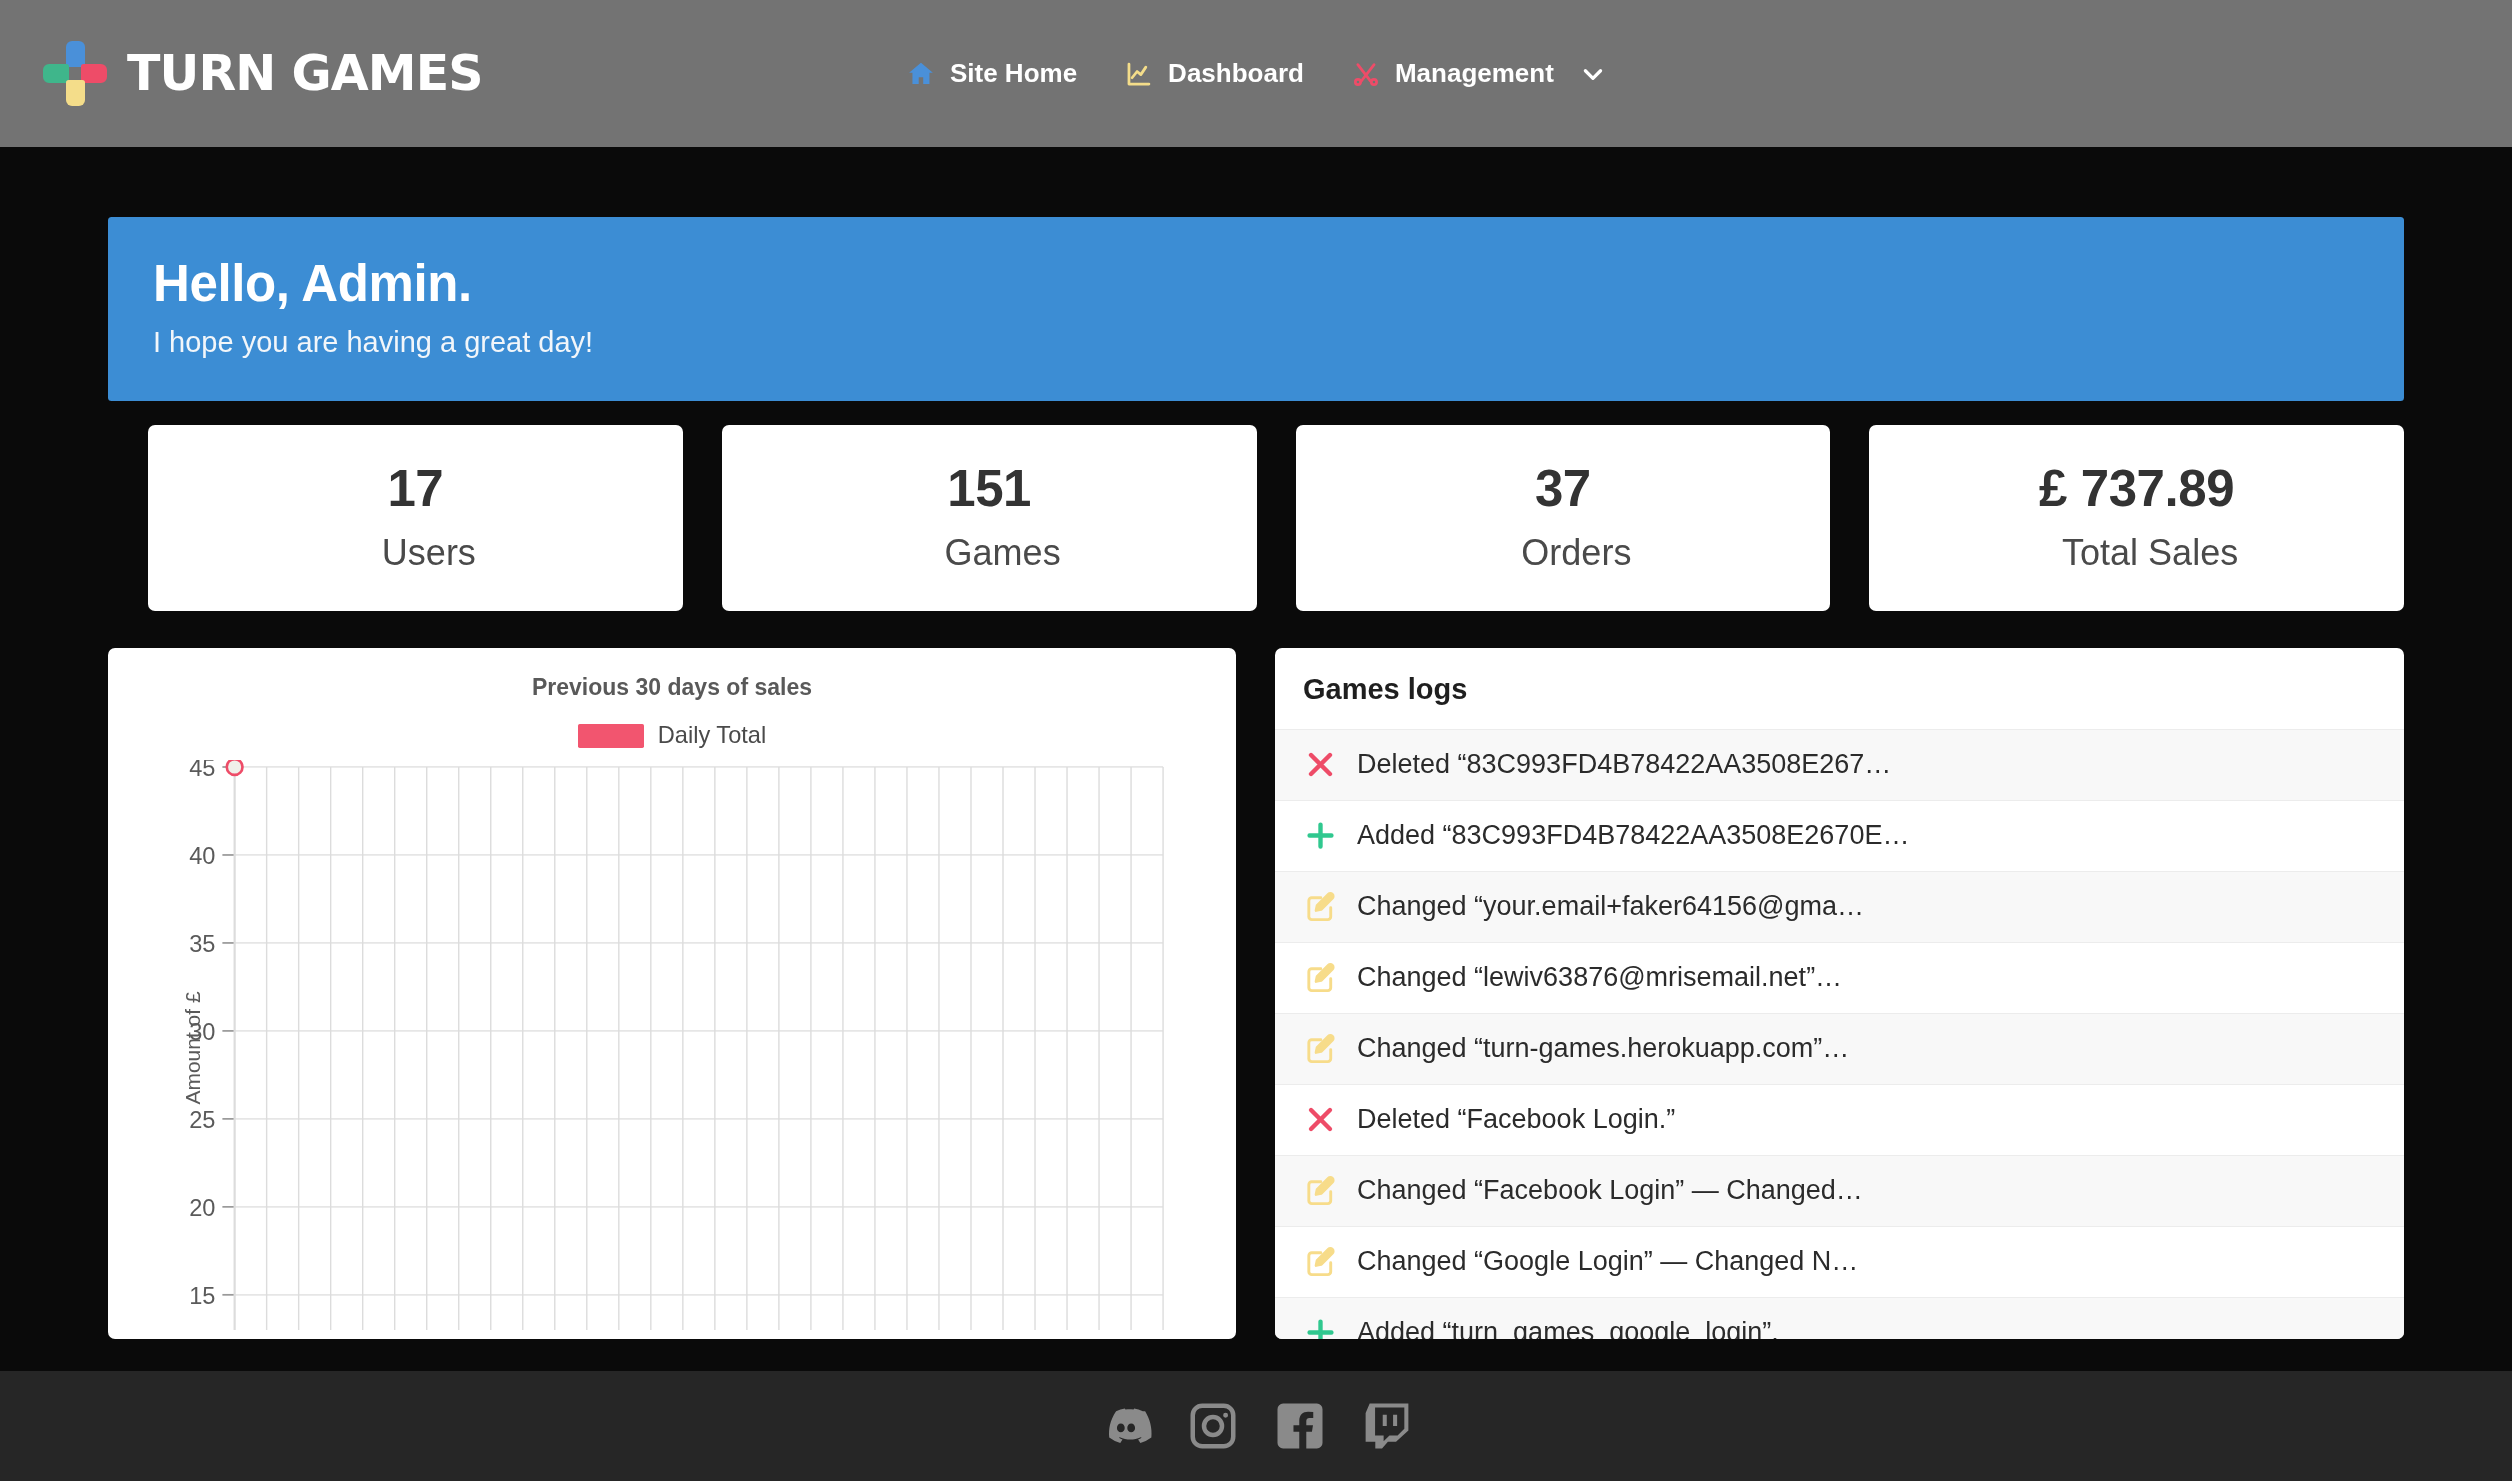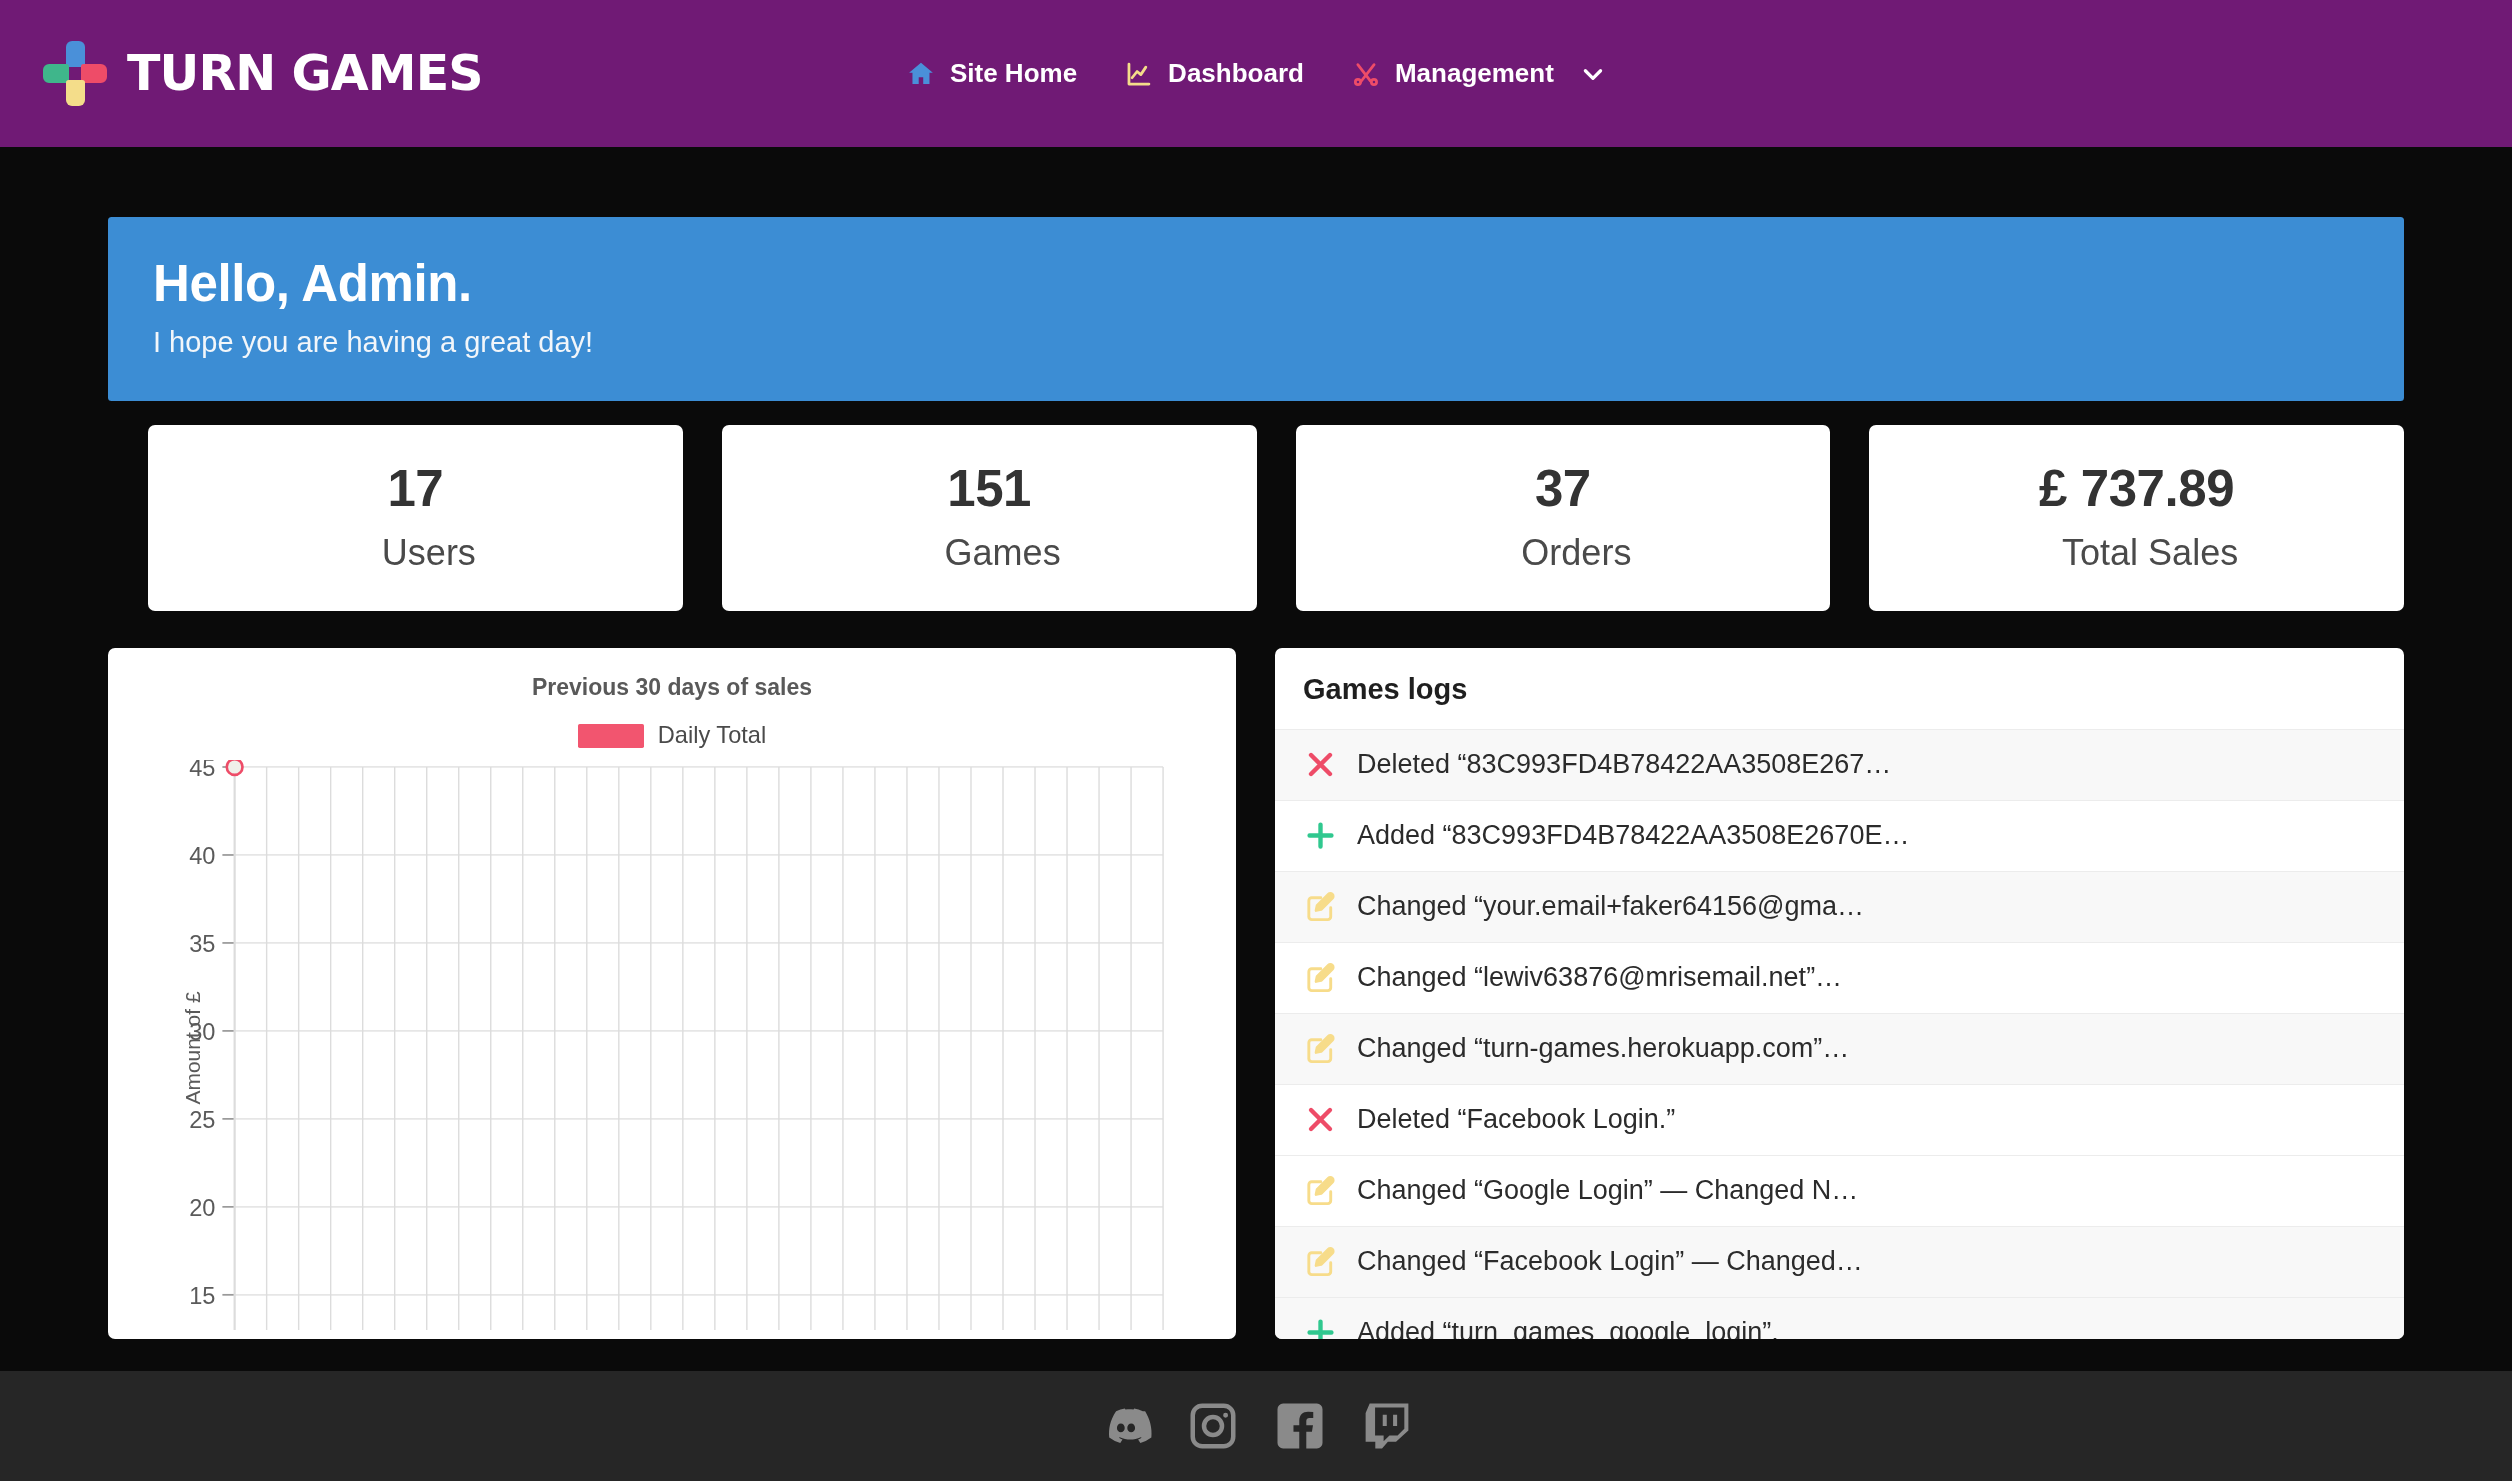--- a/index.html
+++ b/index.html
@@ -8,21 +8,21 @@
     width: 2512px;
     height: 1482px;
     overflow: hidden;
     background: #0a0a0a;
     font-family: "Liberation Sans", sans-serif;
   }
 
   
   .site-header {
     height: 147px;
-    background: #701a75;
+    background: #737373;
     display: flex;
     align-items: center;
     padding: 16px 42px;
     position: relative;
   }
 
   .brand {
     display: flex;
     align-items: center;
     gap: 19px;
@@ -437,37 +437,37 @@
             <span class="log-text">Changed “turn-games.herokuapp.com”…</span>
           </div>
           <div class="log-row">
             <span class="log-icon">
               <svg width="35" height="35" viewBox="0 0 24 24" fill="none" stroke="#ee4c68" stroke-width="3" stroke-linecap="round">
                 <path d="M5.5 5.5l13 13M18.5 5.5l-13 13"></path>
               </svg>
             </span>
             <span class="log-text">Deleted “Facebook Login.”</span>
           </div>
-          <div class="log-row">
+          <div class="log-row alt">
             <span class="log-icon">
               <svg width="35" height="35" viewBox="0 0 24 24" fill="none" stroke="#f7dc8a" stroke-width="2" stroke-linecap="round" stroke-linejoin="round">
                 <path d="M19 12.8V19a2 2 0 0 1-2 2H6a2 2 0 0 1-2-2V8a2 2 0 0 1 2-2h6.2"></path>
                 <path d="M17.4 3.6a1.9 1.9 0 0 1 2.7 2.7L12.4 14l-3.4.7.7-3.4 7.7-7.7z" fill="#f7dc8a" stroke="#f7dc8a"></path>
               </svg>
             </span>
-            <span class="log-text">Changed “Google Login” — Changed N…</span>
-          </div>
-          <div class="log-row alt">
+            <span class="log-text">Changed “Facebook Login” — Changed…</span>
+          </div>
+          <div class="log-row">
             <span class="log-icon">
               <svg width="35" height="35" viewBox="0 0 24 24" fill="none" stroke="#f7dc8a" stroke-width="2" stroke-linecap="round" stroke-linejoin="round">
                 <path d="M19 12.8V19a2 2 0 0 1-2 2H6a2 2 0 0 1-2-2V8a2 2 0 0 1 2-2h6.2"></path>
                 <path d="M17.4 3.6a1.9 1.9 0 0 1 2.7 2.7L12.4 14l-3.4.7.7-3.4 7.7-7.7z" fill="#f7dc8a" stroke="#f7dc8a"></path>
               </svg>
             </span>
-            <span class="log-text">Changed “Facebook Login” — Changed…</span>
+            <span class="log-text">Changed “Google Login” — Changed N…</span>
           </div>
           <div class="log-row alt">
             <span class="log-icon">
               <svg width="35" height="35" viewBox="0 0 24 24" fill="none" stroke="#30c88f" stroke-width="3" stroke-linecap="round">
                 <path d="M12 4.5v15M4.5 12h15"></path>
               </svg>
             </span>
             <span class="log-text">Added “turn_games_google_login”.</span>
           </div>
         </div>

